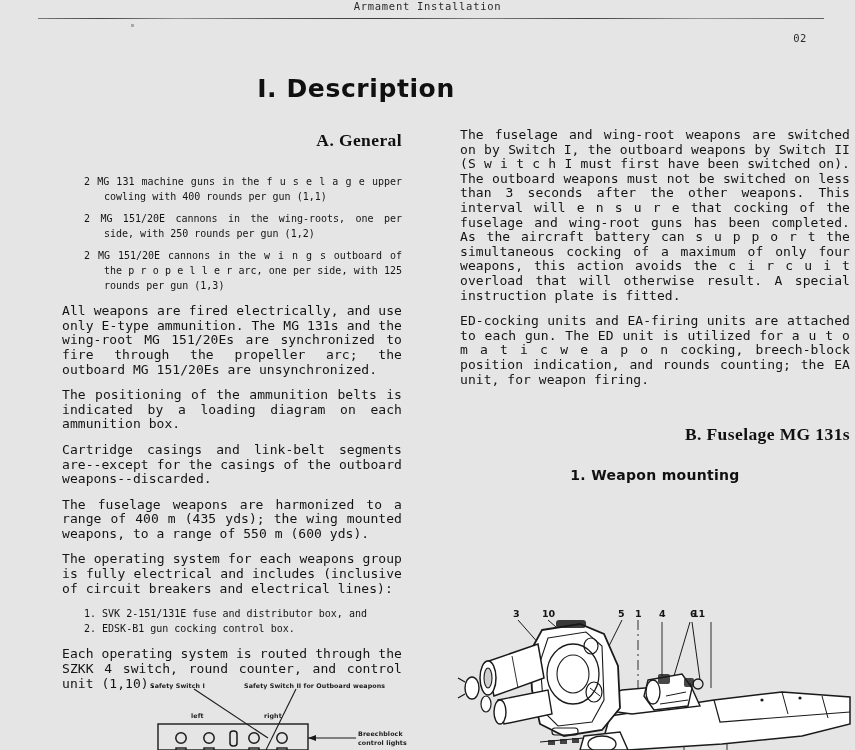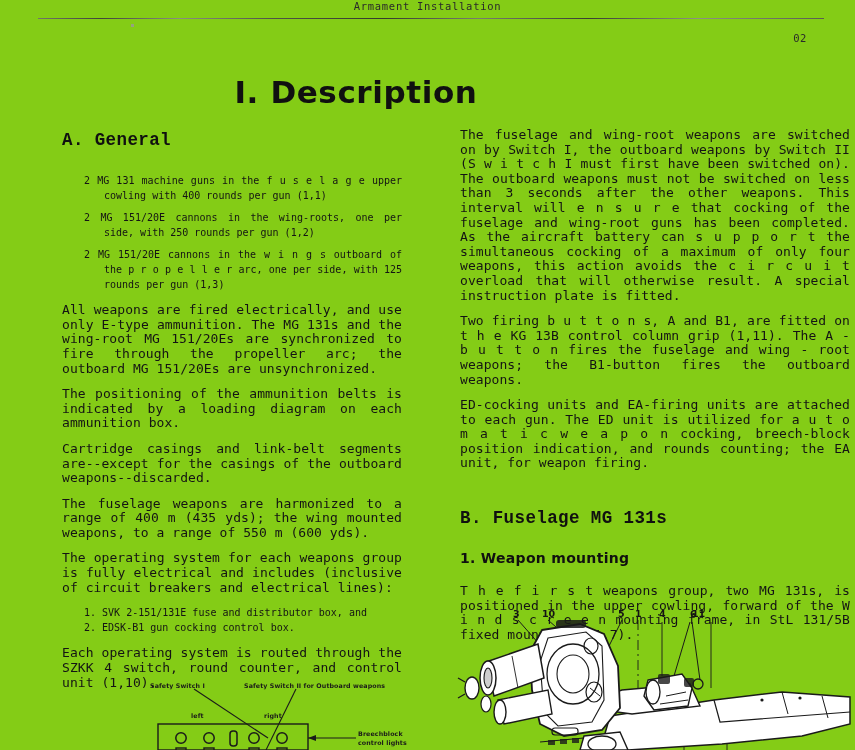--- a/index.html
+++ b/index.html
@@ -4,21 +4,21 @@
 <style>
   html, body {
     margin: 0;
     padding: 0;
     background: #ffffff;
   }
   .page {
     position: relative;
     width: 855px;
     height: 750px;
-    background: #84cc16;
+    background: #e5e5e5;
     overflow: hidden;
     font-family: "DejaVu Sans Mono", monospace;
     color: #0d0d0d;
   }
 
   
   .runhead {
     position: absolute;
     top: 0px;
     left: 0;
@@ -69,38 +69,39 @@
 
   
   .doc-title {
     position: absolute;
     left: 0;
     top: 74px;
     width: 712px;
     text-align: center;
     font-family: "DejaVu Sans", sans-serif;
     font-weight: bold;
-    font-size: 31px;
+    font-size: 25px;
     letter-spacing: 0.6px;
     color: #101010;
   }
   .sec-head {
-    font-family: Liberation Mono, monospace;
+    font-family: Liberation Serif, serif;
     font-weight: bold;
     font-size: 17.5px;
     letter-spacing: 0.4px;
     color: #101010;
-    text-align: left;
+    text-align: right;
   }
   .sub-head {
     font-family: "DejaVu Sans", sans-serif;
     font-weight: bold;
     font-size: 14px;
     letter-spacing: 0.3px;
     color: #101010;
+    text-align: center;
   }
 
   
   .col-left {
     position: absolute;
     left: 62px;
     top: 130px;
     width: 340px;
   }
   .col-right {
@@ -214,31 +215,29 @@
       <li>1. SVK 2-151/131E fuse and distributor box, and</li>
       <li>2. EDSK-B1 gun cocking control box.</li>
     </ul>
 
     <p class="body">Each operating system is routed through the SZKK 4 switch, round counter, and control unit (1,10).</p>
   </div>
 
   <div class="col-right">
     <p class="body">The fuselage and wing-root weapons are switched on by Switch I, the outboard weapons by Switch II (S w i t c h I must first have been switched on).  The outboard weapons must not be switched on less than 3 seconds after the other weapons.  This interval will e n s u r e  that cocking of the fuselage and wing-root guns has been completed. As the aircraft battery can s u p p o r t the simultaneous cocking of a maximum of only four weapons, this action avoids the c i r c u i t overload that will otherwise result.  A special instruction plate is fitted.</p>
 
-    <p class="body">Two firing b u t t o n s,  A and B1, are fitted on t h e KG 13B control column grip (1,11).  The A - b u t t o n fires the fuselage and wing - root weapons; the B1-button fires the outboard weapons.</p>
 
     <p class="body">ED-cocking units and EA-firing units are attached to each gun.  The ED unit is utilized for a u t o m a t i c w e a p o n  cocking, breech-block position indication, and rounds counting; the EA unit, for weapon firing.</p>
 
     <div style="height:26px"></div>
 
     <div class="sec-head head-b">B. Fuselage  MG 131s</div>
 
     <div class="sub-head head-1">1. Weapon mounting</div>
 
-    <p class="body">T h e  f i r s t  weapons group, two MG 131s, is positioned in the upper cowling, forward of the W i n d s c r e e n mounting frame, in StL 131/5B fixed mountings (1,7).</p>
   </div>
 
   <div class="fig-switch">
     <svg width="270" height="74" viewBox="0 0 270 74">
 
       <line x1="48" y1="13" x2="122" y2="62" stroke="#1a1a1a" stroke-width="1.1"></line>
       <line x1="150" y1="13" x2="120" y2="74" stroke="#1a1a1a" stroke-width="1.1"></line>
 
       <rect x="12" y="48" width="150" height="26" fill="none" stroke="#1a1a1a" stroke-width="1.4"></rect>
 

